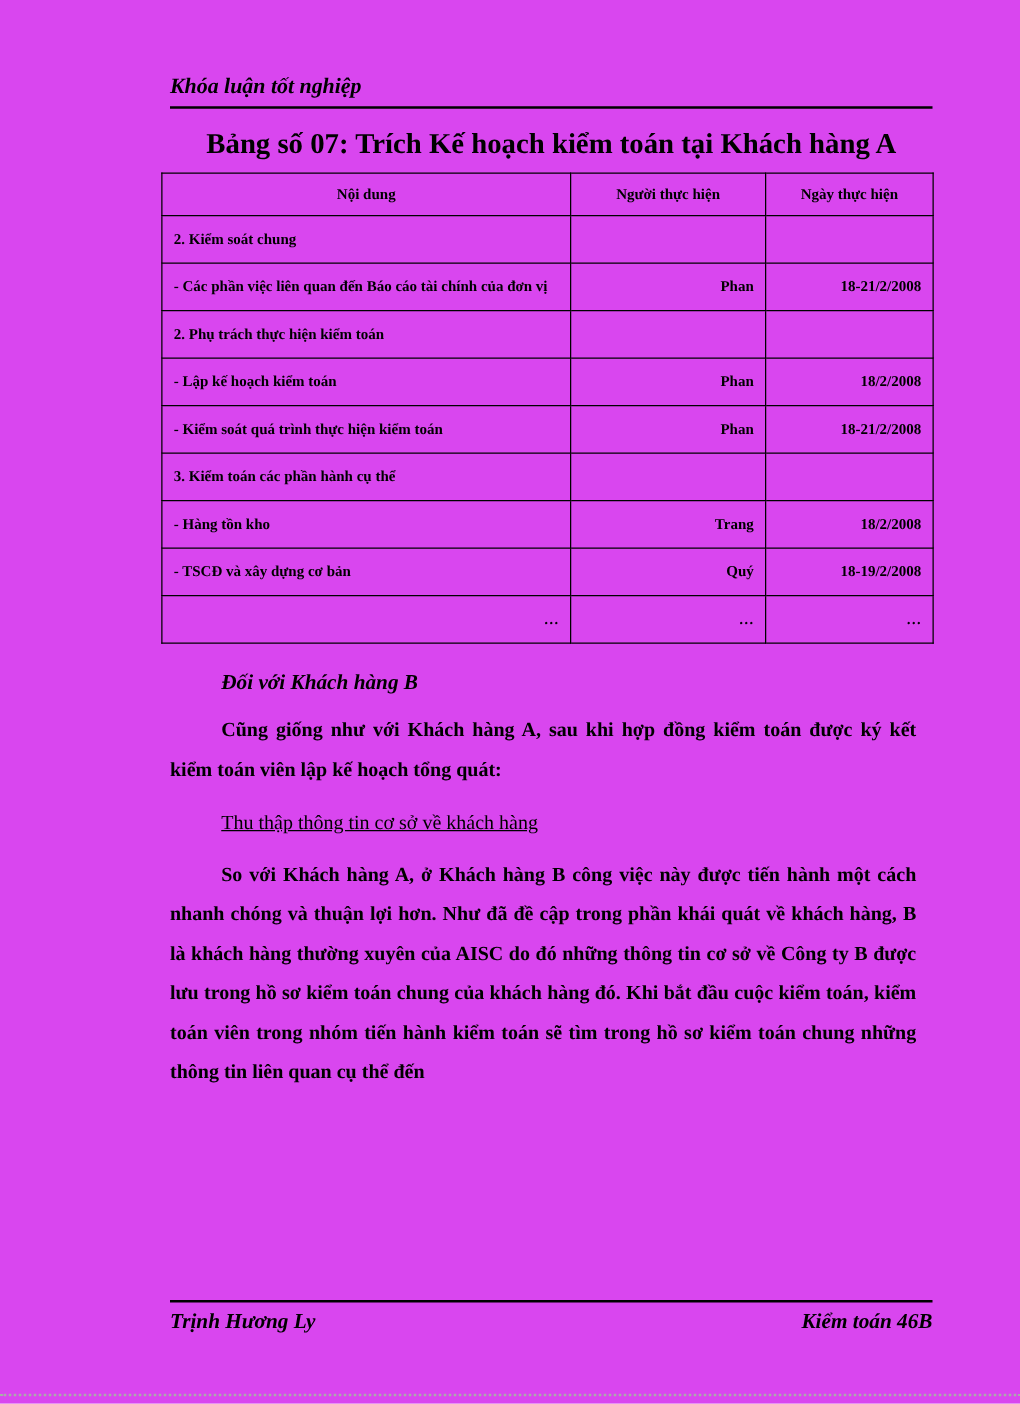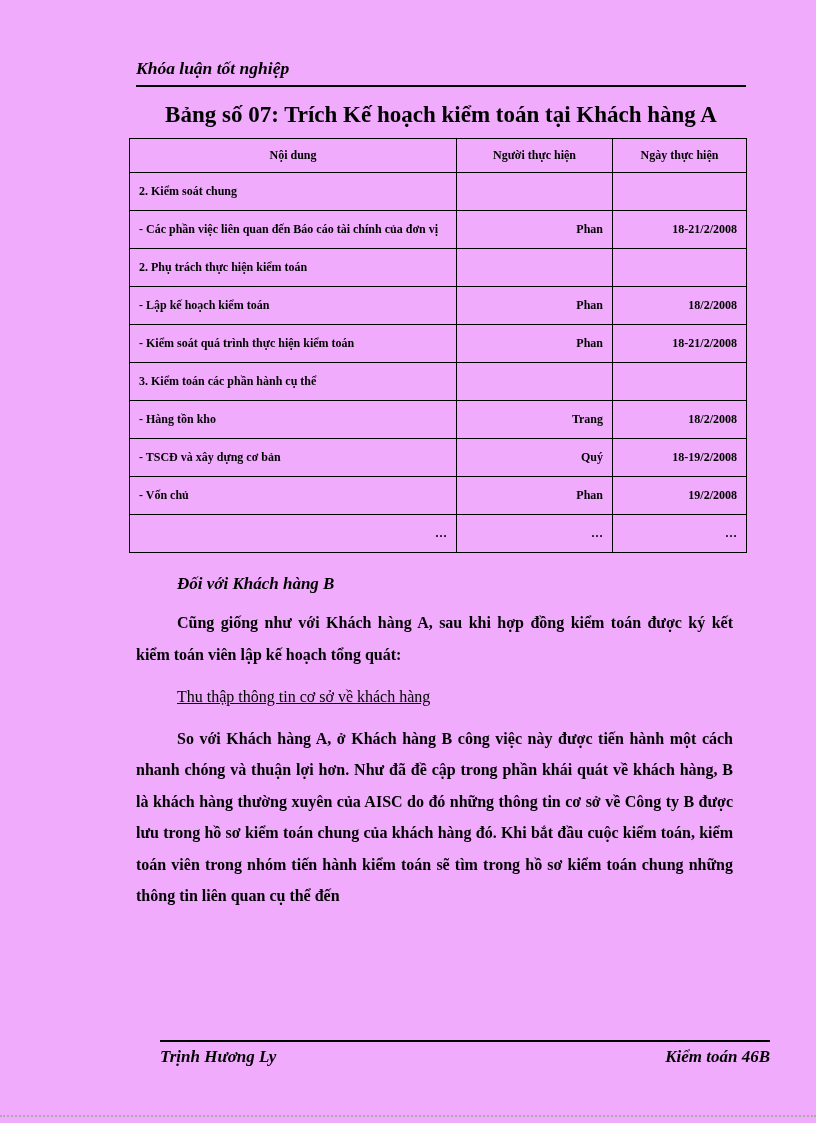--- a/index.html
+++ b/index.html
@@ -5,21 +5,21 @@
   html, body {
     margin: 0;
     padding: 0;
     background: #ffffff;
   }
   .page {
     position: relative;
     width: 816px;
     height: 1123px;
     margin: 0 auto;
-    background: #f0abfc;
+    background: #d946ef;
     color: #000000;
     font-family: "Liberation Serif", "DejaVu Serif", serif;
     font-size: 16px;
     overflow: hidden;
   }
   .content {
     position: absolute;
     left: 136px;
     top: 0;
     width: 610px;
@@ -101,21 +101,20 @@
     top: 1040px;
     width: 610px;
     border-top: 2px solid #000;
     padding-top: 3px;
     display: flex;
     justify-content: space-between;
     font-weight: bold;
     font-style: italic;
     font-size: 17px;
     line-height: 24px;
-    margin-left: 24px;
   }
   .page-edge-dots {
     position: absolute;
     left: 0;
     top: 1115px;
     width: 816px;
     border-top: 2px dotted #ababab;
   }
 </style>
 </head>
@@ -179,25 +178,20 @@
             <td class="c-left">- Hàng tồn kho</td>
             <td class="c-center">Trang</td>
             <td class="c-center">18/2/2008</td>
           </tr>
           <tr>
             <td class="c-left">- TSCĐ và xây dựng cơ bản</td>
             <td class="c-center">Quý</td>
             <td class="c-center">18-19/2/2008</td>
           </tr>
           <tr>
-            <td class="c-left">- Vốn chủ</td>
-            <td class="c-center">Phan</td>
-            <td class="c-center">19/2/2008</td>
-          </tr>
-          <tr>
             <td class="c-center">…</td>
             <td class="c-center">…</td>
             <td class="c-center">…</td>
           </tr>
         </tbody>
     </table>
 
     <div class="section-b-heading">Đối với Khách hàng B</div>
 
     <p class="para">Cũng giống như với Khách hàng A, sau khi hợp đồng kiểm toán được ký kết kiểm toán viên lập kế hoạch tổng quát:</p>

